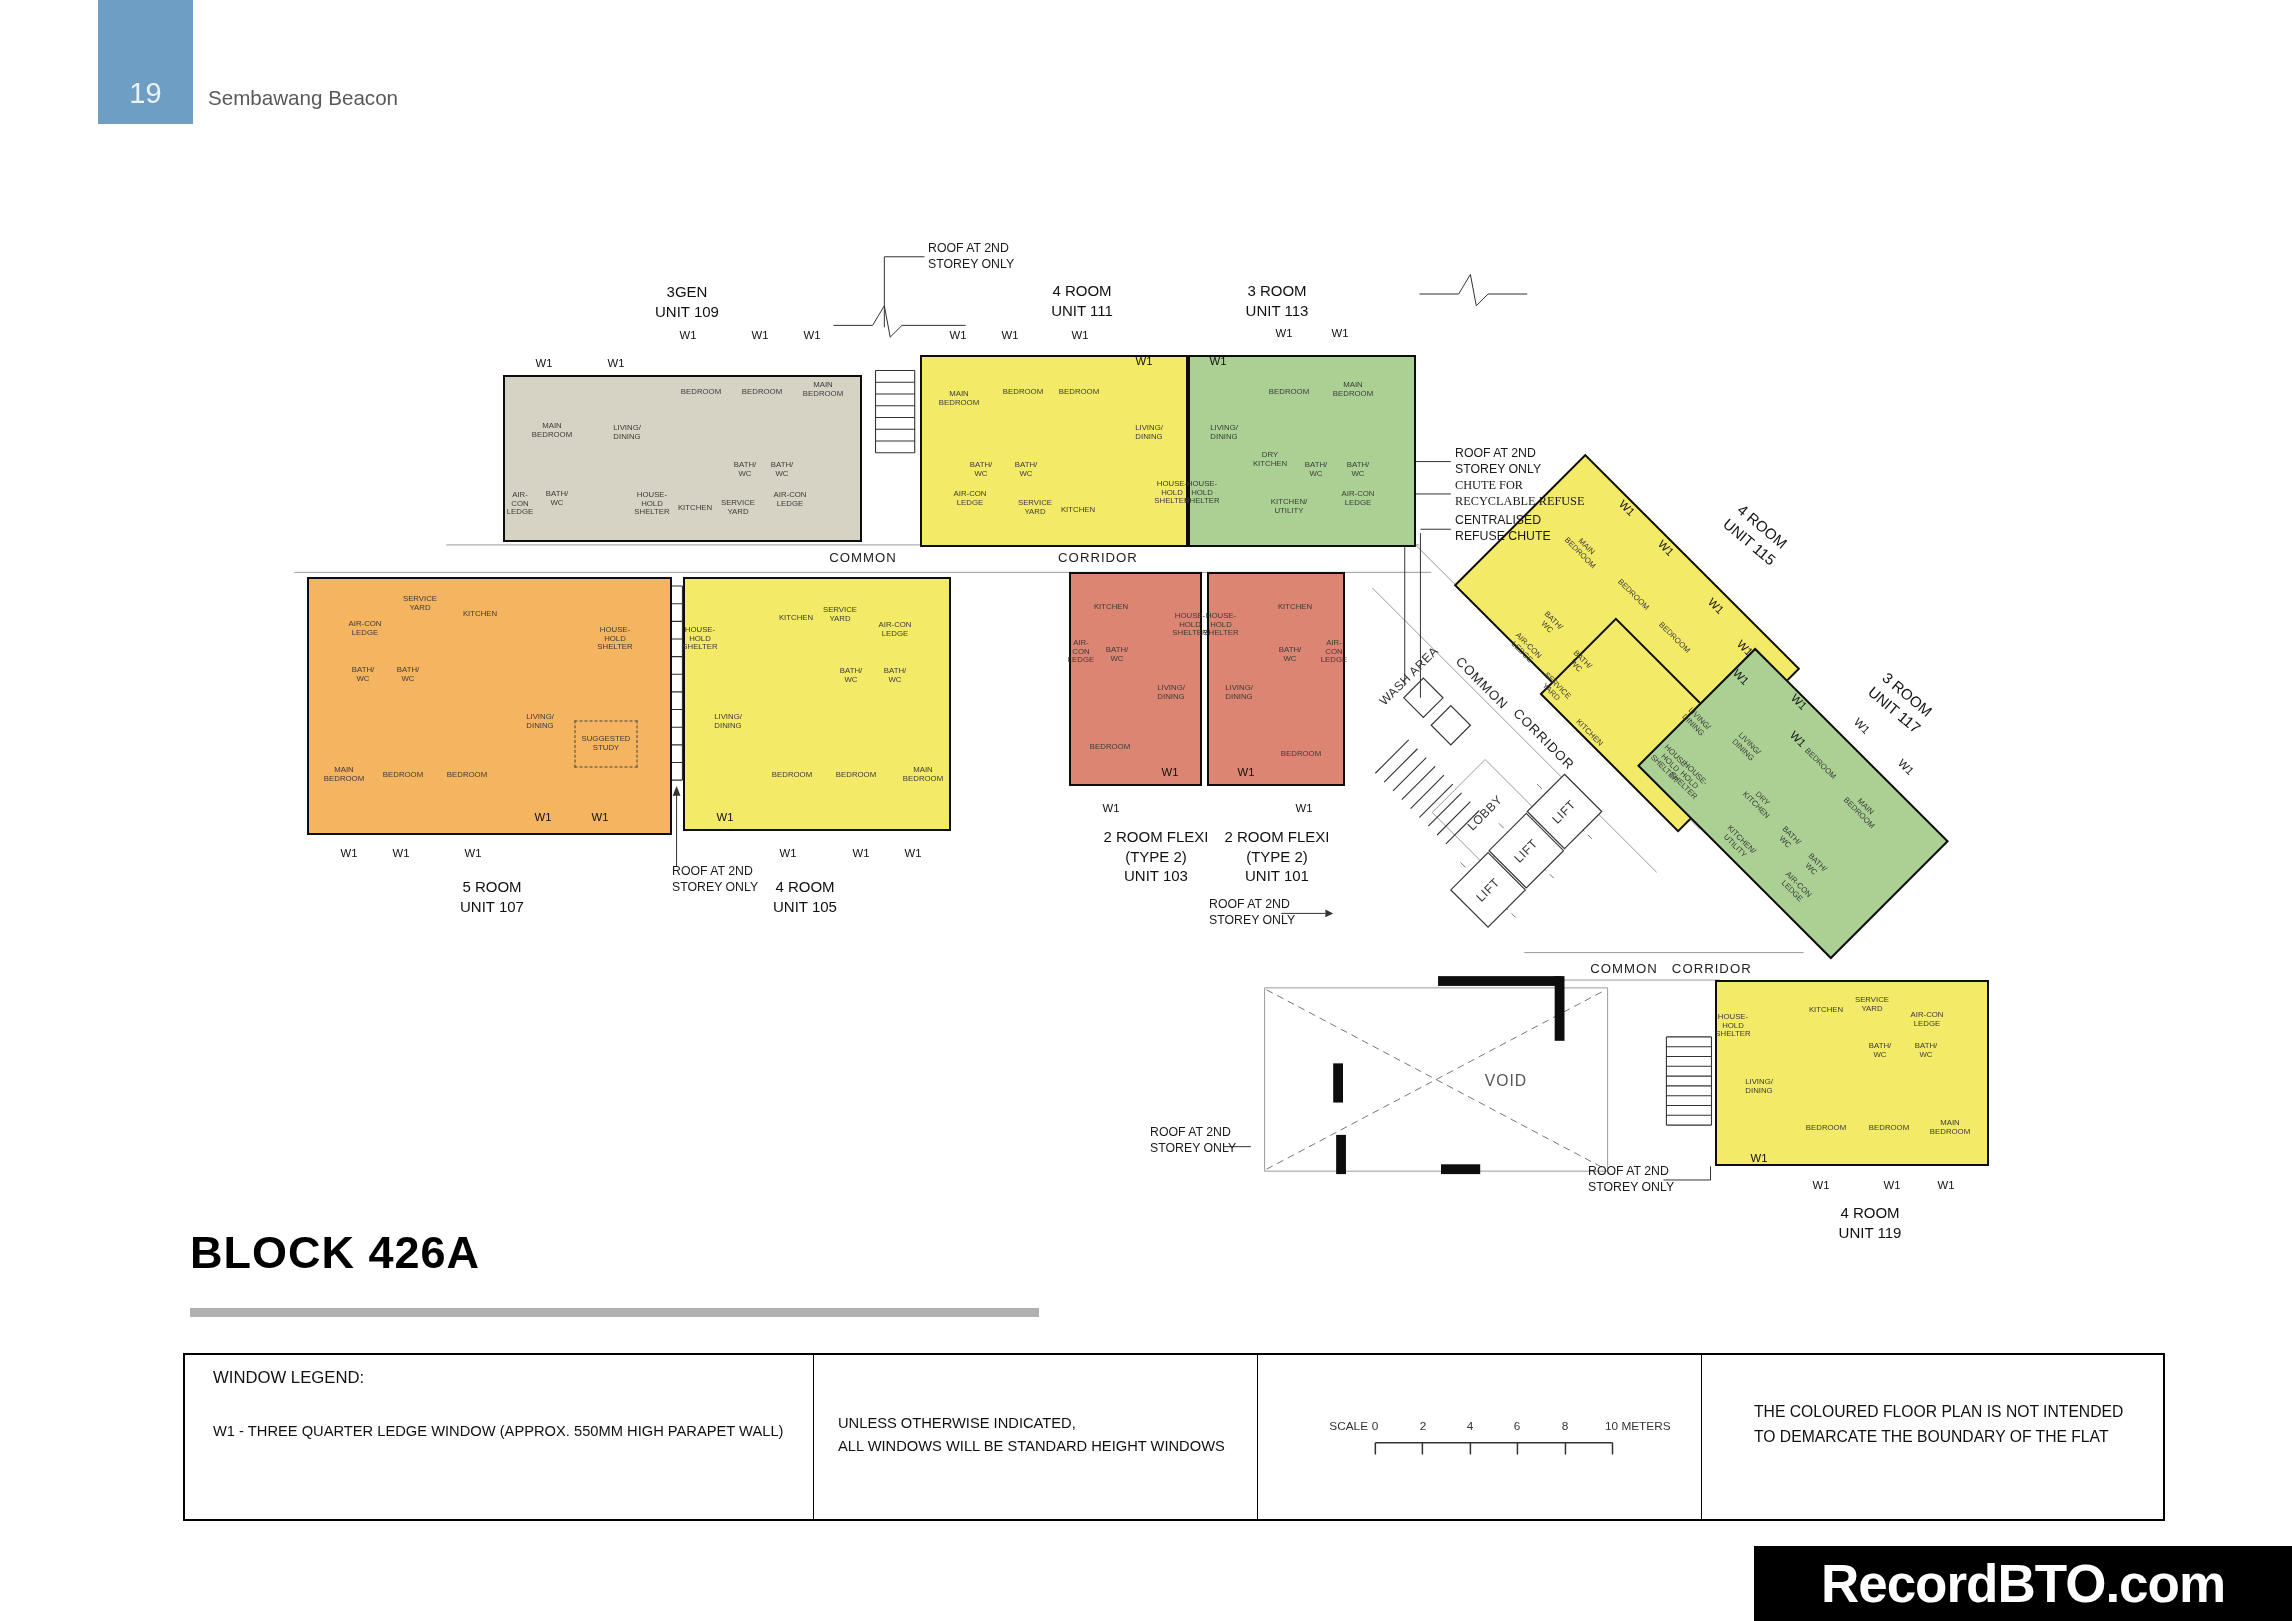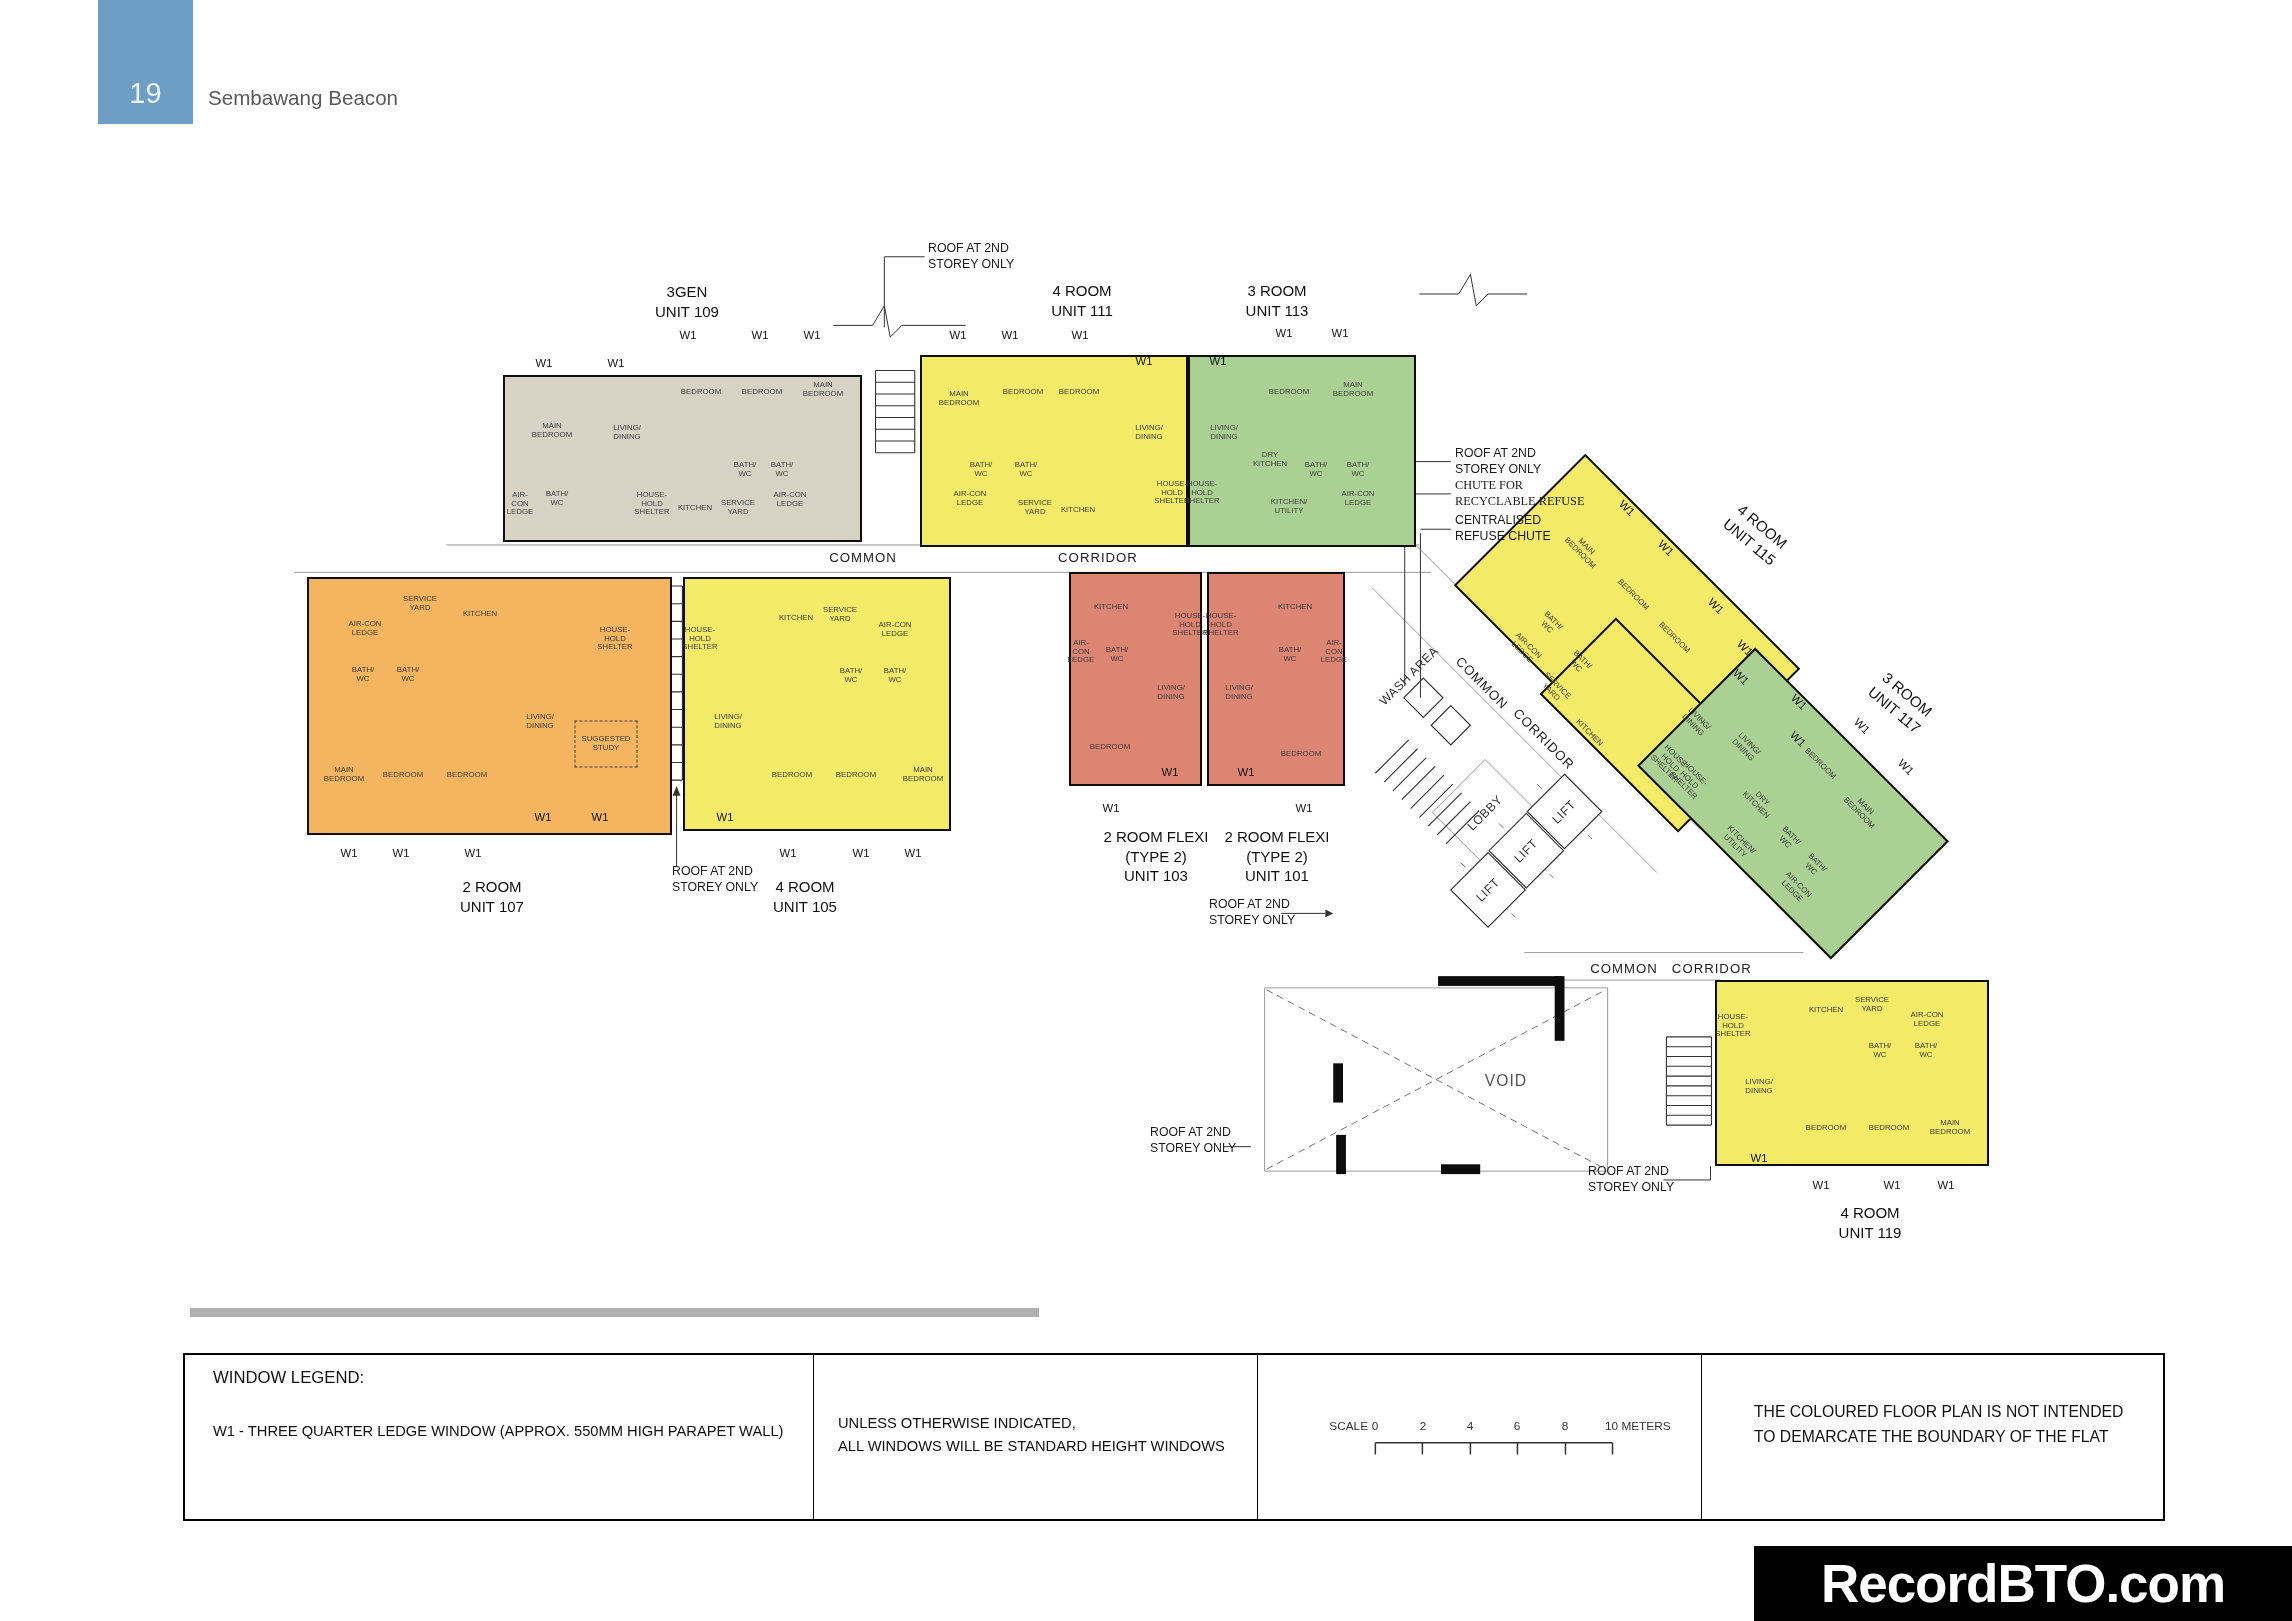--- a/index.html
+++ b/index.html
@@ -224,21 +224,21 @@
       <div class="room-label" style="left: 606px; top: 744px;">SUGGESTED
 STUDY</div>
       <div class="room-label" style="left: 615px; top: 639px;">HOUSE-
 HOLD
 SHELTER</div>
       <div class="w1-label" style="left: 349px; top: 853px;">W1</div>
       <div class="w1-label" style="left: 401px; top: 853px;">W1</div>
       <div class="w1-label" style="left: 473px; top: 853px;">W1</div>
       <div class="w1-label" style="left: 543px; top: 817px;">W1</div>
       <div class="w1-label" style="left: 600px; top: 817px;">W1</div>
-      <div class="unit-label" style="left: 492px; top: 896px;">2 ROOM
+      <div class="unit-label" style="left: 492px; top: 896px;">5 ROOM
 UNIT 107</div>
       <div class="room-label" style="left: 700px; top: 639px;">HOUSE-
 HOLD
 SHELTER</div>
       <div class="room-label" style="left: 796px; top: 618px;">KITCHEN</div>
       <div class="room-label" style="left: 840px; top: 615px;">SERVICE
 YARD</div>
       <div class="room-label" style="left: 895px; top: 630px;">AIR-CON
 LEDGE</div>
       <div class="room-label" style="left: 851px; top: 676px;">BATH/
@@ -386,20 +386,21 @@
       <div class="annotation" style="left: 672px; top: 880px;">ROOF AT 2ND
 STOREY ONLY</div>
       <div class="annotation" style="left: 1209px; top: 913px;">ROOF AT 2ND
 STOREY ONLY</div>
       <div class="annotation" style="left: 1150px; top: 1141px;">ROOF AT 2ND
 STOREY ONLY</div>
       <div class="annotation" style="left: 1588px; top: 1180px;">ROOF AT 2ND
 STOREY ONLY</div>
     </div>
 
+  <div class="block-title">BLOCK 426A</div>
   <div class="title-bar"></div>
 
   <div class="legend-box"></div>
   <div class="legend-div" style="left:813px"></div>
   <div class="legend-div" style="left:1257px"></div>
   <div class="legend-div" style="left:1701px"></div>
   <div class="legend-heading">WINDOW LEGEND:</div>
   <div class="legend-w1">W1 - THREE QUARTER LEDGE WINDOW (APPROX. 550MM HIGH PARAPET WALL)</div>
   <div class="legend-note1">UNLESS OTHERWISE INDICATED,
 ALL WINDOWS WILL BE STANDARD HEIGHT WINDOWS</div>

